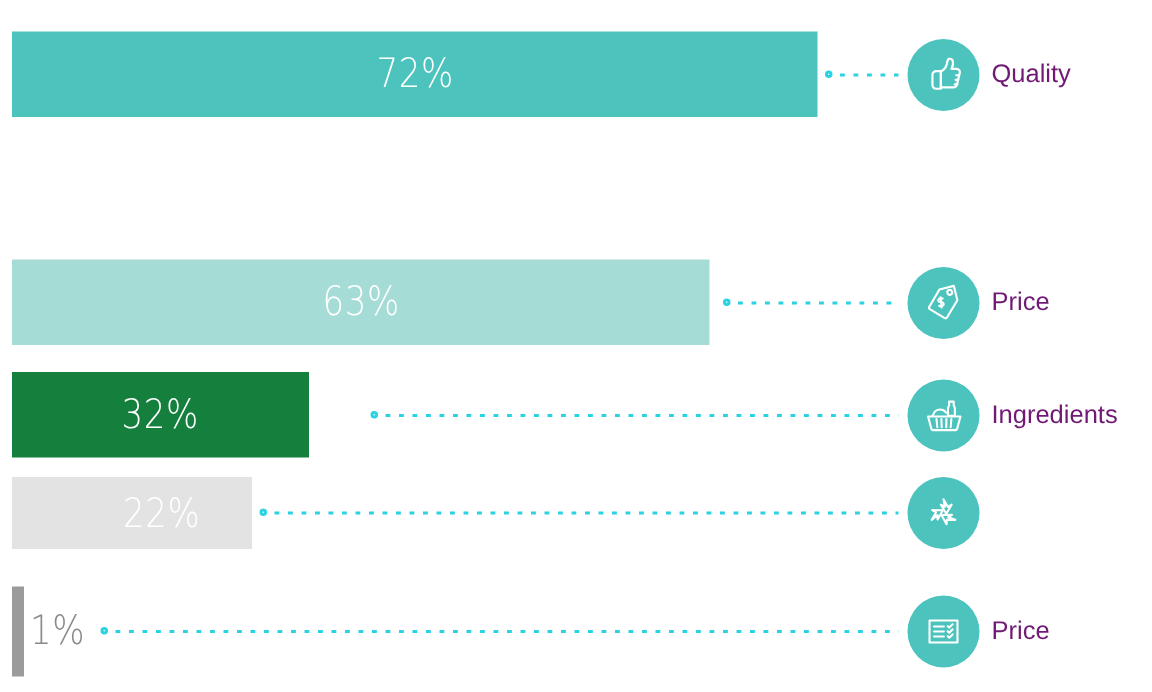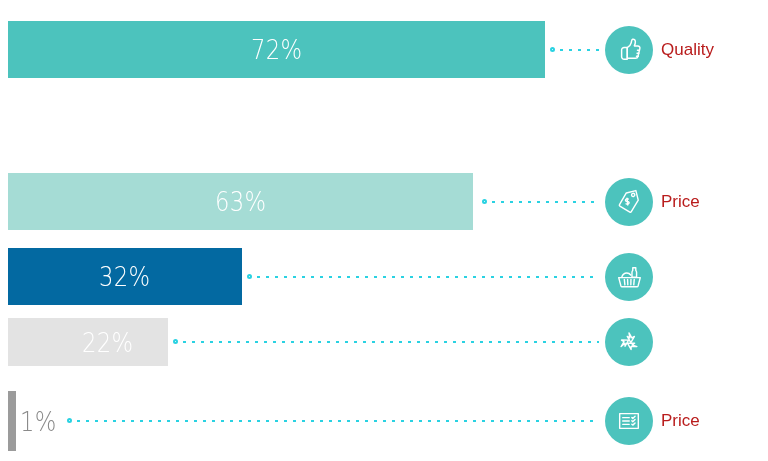--- a/index.html
+++ b/index.html
@@ -100,21 +100,21 @@
   }
 
   
   .row-label {
     position: absolute;
     left: 661px;
     width: 107px;
     top: 50%;
     transform: translateY(-50%);
     font-size: 17px;
-    color: #b91c1c;
+    color: #701a75;
     font-family: "Liberation Sans", sans-serif;
     line-height: 1.3;
     text-align: left;
   }
   .row-label.centered {
     text-align: center;
     width: 100px;
   }
 </style>
 </head>
@@ -154,37 +154,38 @@
         <path d="M11.6 3.3 L20.7 3.3 L20.7 12.4 L11.9 21.2 a1 1 0 0 1 -1.4 0 L2.9 13.6 a1 1 0 0 1 0 -1.4 z" transform="rotate(-14 12 12)"></path>
         <circle cx="17.3" cy="6.6" r="1.5" transform="rotate(-14 12 12)"></circle>
         <path d="M12.1 9.2 c-1.2 -0.9 -2.9 -0.5 -2.9 0.7 c0 1.4 2.8 1 2.8 2.5 c0 1.2 -1.8 1.6 -3 0.6" transform="rotate(-14 12 12)"></path>
         <path d="M11.1 8.1 L10.2 14.4" transform="rotate(-14 12 12)"></path>
       </svg>
     </div>
     <div class="row-label">Price</div>
   </div>
 
   <div class="row" style="top:248px;height:57px;">
-    <div class="bar" style="width:234px;background:#0369a1;">
+    <div class="bar" style="width:198px;background:#15803d;">
       <span class="bar-value">32%</span>
     </div>
     <div class="connector" style="left:248px;width:351px;">
       <span class="connector-dot"></span>
     </div>
     <div class="icon-circle">
       <svg width="27" height="27" viewBox="0 0 24 24" fill="none" stroke="#ffffff" stroke-width="1.25" stroke-linecap="round" stroke-linejoin="round">
         <path d="M14.9 4.2 L17.6 4.2 L17.6 6.4 c0 0.6 0.7 0.9 0.7 1.9 l0 4.3 L14.2 12.6 l0 -4.3 c0 -1 0.7 -1.3 0.7 -1.9 z"></path>
         <path d="M5.2 12.5 c0.6 -2.1 2.4 -3.6 4.4 -3.6 c1.4 0 2.7 0.7 3.5 1.8"></path>
         <path d="M2.4 13 L21.6 13 L19.6 20.4 a1 1 0 0 1 -1 0.7 L5.4 21.1 a1 1 0 0 1 -1 -0.7 z"></path>
         <path d="M7.4 14.6 L7.9 19.4"></path>
         <path d="M10.3 14.6 L10.5 19.4"></path>
         <path d="M13.3 14.6 L13.2 19.4"></path>
         <path d="M16.2 14.6 L15.8 19.4"></path>
       </svg>
     </div>
+    <div class="row-label">Ingredients</div>
   </div>
 
   <div class="row" style="top:318px;height:48px;">
     <div class="bar" style="width:160px;background:#e3e3e3;padding-left:40px;">
       <span class="bar-value">22%</span>
     </div>
     <div class="connector" style="left:174px;width:425px;">
       <span class="connector-dot"></span>
     </div>
     <div class="icon-circle">

